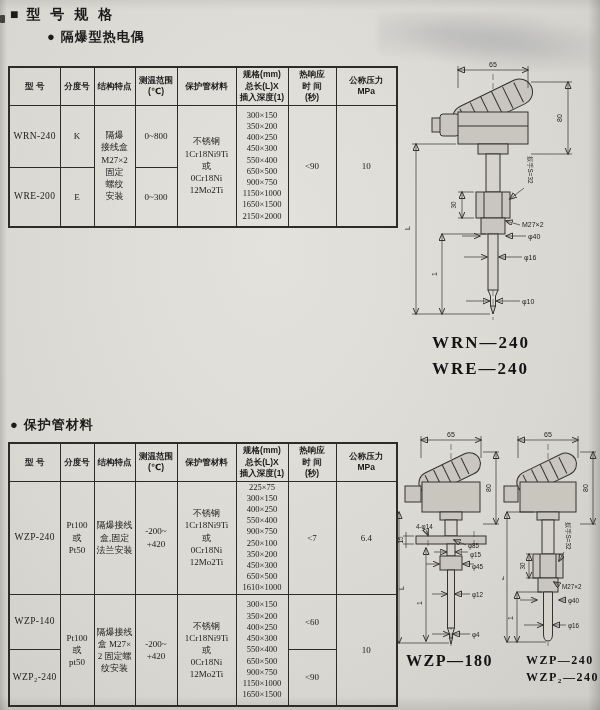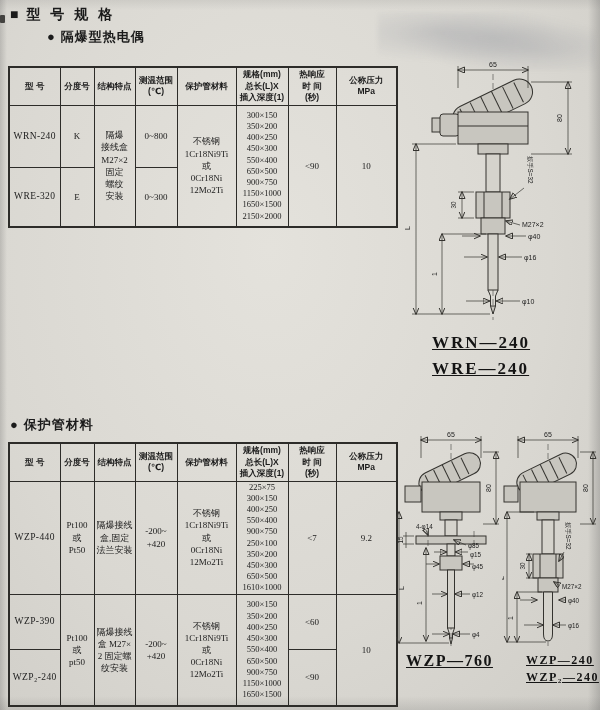--- a/index.html
+++ b/index.html
@@ -33,21 +33,21 @@
   tr.h38{height:38px;} tr.r62{height:62px;} tr.r60{height:60px;}
   tr.r108{height:108px;} tr.r55{height:55px;} tr.r57{height:57px;}
   .dwg{position:absolute;}
   .dwg line,.dwg path,.dwg rect{stroke:#34332f;fill:none;stroke-width:1;}
   .dwg .fillp{fill:#c8c6bf;} .dwg .lite{fill:#d5d3cc;}
   .dwg .dim{stroke-width:.7;} .dwg .cl{stroke-dasharray:6 3;stroke-width:.55;}
   .dwg text{font-size:7px;fill:#222;stroke:none;
     font-family:"Liberation Sans","DejaVu Sans",sans-serif;}
   .dwg text.sm{font-size:6.3px;}
   .cap{position:absolute;font-family:"Liberation Serif","DejaVu Serif",serif;
-    font-weight:bold;color:#141414;white-space:pre-line;text-decoration:underline;}
+    font-weight:bold;color:#141414;white-space:pre-line;}
   .cap1{left:432px;top:330px;font-size:17px;letter-spacing:2px;line-height:1.5;}
   .cap2{left:406px;top:652px;font-size:16px;letter-spacing:1.5px;}
   .cap3{left:526px;top:652px;font-size:12px;letter-spacing:1.5px;line-height:1.45;}
 </style>
 </head>
 <body>
 
 <div class="page">
   <div class="ink-dot"></div>
   <div class="ghost"></div>
@@ -106,21 +106,21 @@
 550×400
 650×500
 900×750
 1150×1000
 1650×1500
 2150×2000</td>
       <td rowspan="2">&lt;90</td>
       <td rowspan="2">10</td>
     </tr>
     <tr class="r60">
-      <td class="model">WRE-320</td>
+      <td class="model">WRE-200</td>
       <td>E</td>
       <td>0~300</td>
     </tr>
   </tbody>
     </table>
 
   <svg class="dwg" style="left:398px;top:56px" width="200" height="272">
     <defs>
       <marker id="ar" markerWidth="8" markerHeight="8" refX="6.5" refY="3" orient="auto-start-reverse" markerUnits="userSpaceOnUse">
         <path d="M0 0 L7 3 L0 6 Z" fill="#34332f" stroke="none"></path>
@@ -215,21 +215,21 @@
       <th>规格(mm)
 总长(L)X
 插入深度(1)</th>
       <th>热响应
 时 间
 (秒)</th>
       <th>公称压力
 MPa</th>
     </tr>
     <tr class="r108">
-      <td class="model">WZP-440</td>
+      <td class="model">WZP-240</td>
       <td>Pt100
 或
 Pt50</td>
       <td>隔爆接线
 盒,固定
 法兰安装</td>
       <td>-200~
 +420</td>
       <td>不锈钢
 1Cr18Ni9Ti
@@ -240,24 +240,24 @@
 300×150
 400×250
 550×400
 900×750
 250×100
 350×200
 450×300
 650×500
 1610×1000</td>
       <td>&lt;7</td>
-      <td>9.2</td>
+      <td>6.4</td>
     </tr>
     <tr class="r55">
-      <td class="model">WZP-390</td>
+      <td class="model">WZP-140</td>
       <td rowspan="2">Pt100
 或
 pt50</td>
       <td rowspan="2">隔爆接线
 盒 M27×
 2 固定螺
 纹安装</td>
       <td rowspan="2">-200~
 +420</td>
       <td rowspan="2">不锈钢
@@ -339,21 +339,21 @@
       <line class="dim" x1="36" y1="206" x2="53" y2="206" marker-end="url(#ar)"></line>
       <line class="dim" x1="74" y1="206" x2="57" y2="206" marker-end="url(#ar)"></line>
       <text class="sm" x="76" y="209">φ4</text>
       <line class="dim" x1="3" y1="84" x2="3" y2="215" marker-start="url(#ar)" marker-end="url(#ar)"></line>
       <line class="dim" x1="3" y1="215" x2="53" y2="215"></line>
       <text transform="rotate(-90 8 160)" x="8" y="160" text-anchor="middle">L</text>
       <line class="dim" x1="30" y1="120" x2="30" y2="213" marker-start="url(#ar)" marker-end="url(#ar)"></line>
       <text transform="rotate(-90 26 175)" x="26" y="175" text-anchor="middle">1</text>
     </g>
   </svg>
-  <div class="cap cap2">WZP—760</div>
+  <div class="cap cap2">WZP—180</div>
 
   <svg class="dwg" style="left:502px;top:428px" width="98" height="222">
     <line class="cl" x1="46" y1="16" x2="46" y2="218"></line>
     <g>
       <g transform="rotate(-26 46 48)">
         <rect class="fillp" x="14" y="34" width="64" height="22" rx="11"></rect>
         <line x1="24" y1="36" x2="24" y2="54"></line>
           <line x1="34" y1="35" x2="34" y2="55"></line>
         <line x1="44" y1="34" x2="44" y2="56"></line>
           <line x1="54" y1="35" x2="54" y2="55"></line>

